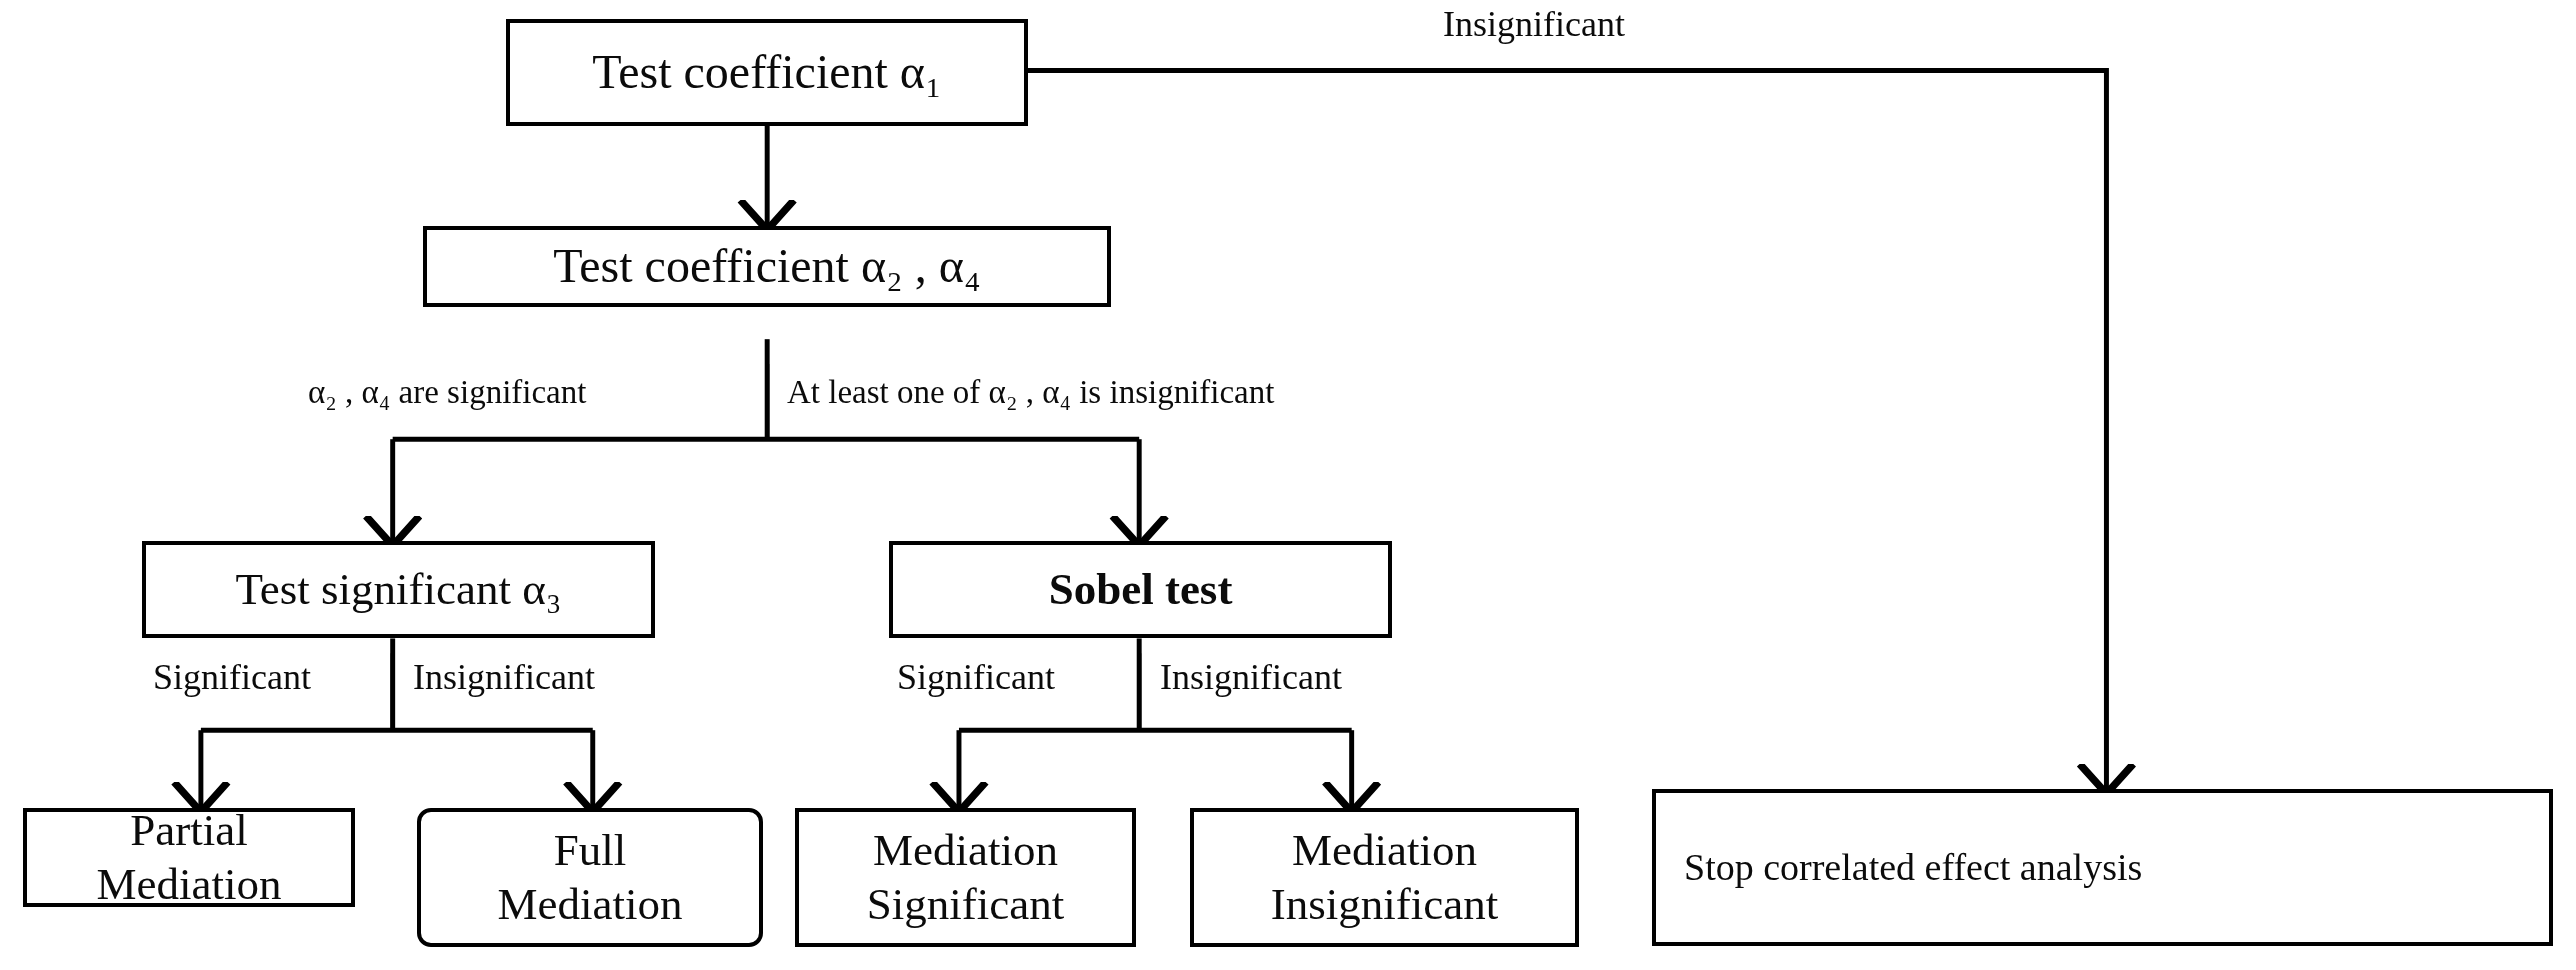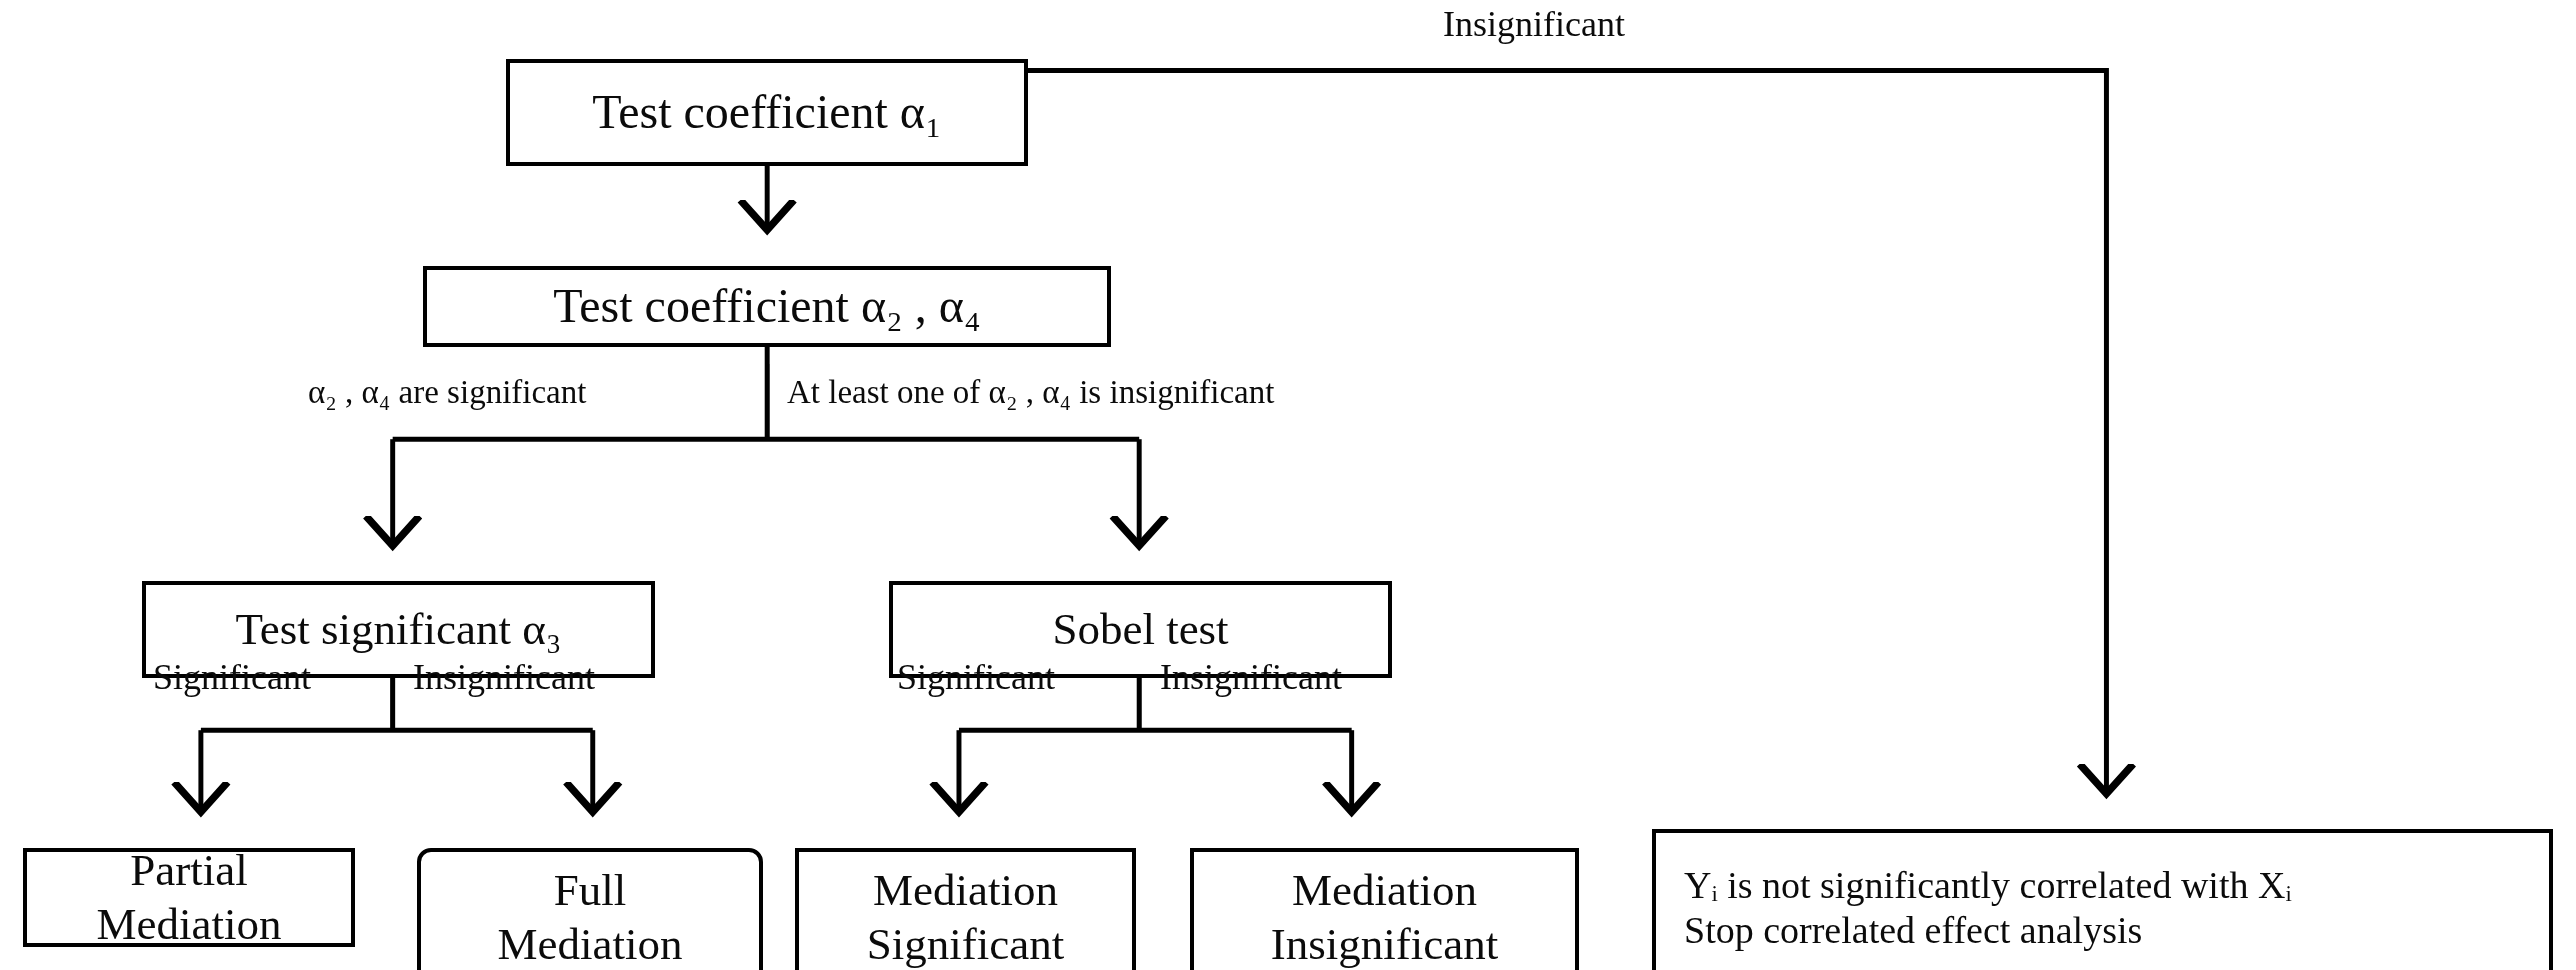--- a/index.html
+++ b/index.html
@@ -29,21 +29,20 @@
     border: 4.1px solid #000000;
     background: #ffffff;
     display: flex;
     flex-direction: column;
     align-items: center;
     justify-content: center;
     text-align: center;
     color: #0b0b0b;
     line-height: 1.18;
     z-index: 3;
-    margin-top: 40px;
   }
   .node .ln { display: block; white-space: nowrap; }
   .edge-label {
     position: absolute;
     white-space: nowrap;
     color: #0b0b0b;
     z-index: 4;
     background: transparent;
   }
   .t-big   { font-size: 48px; }
@@ -110,21 +109,21 @@
   </div>
 
   <div class="edge-label t-lab-s" style="left:308px; top:374px;">α₂ , α₄ are significant</div>
 
   <div class="edge-label t-lab-s" style="left:787px; top:374px;">At least one of  α₂ , α₄ is insignificant</div>
 
   <div class="node t-mid" style="left:142px; top:541px; width:513px; height:97px;">
     <span class="ln">Test significant α₃</span>
   </div>
 
-  <div class="node t-mid" style="left:889px; top:541px; width:503px; height:97px;">
+  <div class="node t-mid" style="left:889px; top:541px; width:503px; height:97px;font-weight:bold;">
     <span class="ln">Sobel test</span>
   </div>
 
   <div class="edge-label t-lab" style="left:153px; top:656px;">Significant</div>
 
   <div class="edge-label t-lab" style="left:413px; top:656px;">Insignificant</div>
 
   <div class="edge-label t-lab" style="left:897px; top:656px;">Significant</div>
 
   <div class="edge-label t-lab" style="left:1160px; top:656px;">Insignificant</div>
@@ -143,18 +142,17 @@
     <span class="ln">Mediation</span>
     <span class="ln">Significant</span>
   </div>
 
   <div class="node t-mid" style="left:1190px; top:808px; width:389px; height:139px;">
     <span class="ln">Mediation</span>
     <span class="ln">Insignificant</span>
   </div>
 
   <div class="node node-left-align t-body" style="left:1652px; top:789px; width:901px; height:157px;">
-    <span class="ln">Yᵢ is not significantly correlated with Xᵢ</span>
     <span class="ln">Stop correlated effect analysis</span>
   </div>
 
 </div>
 
 
 </body></html>

